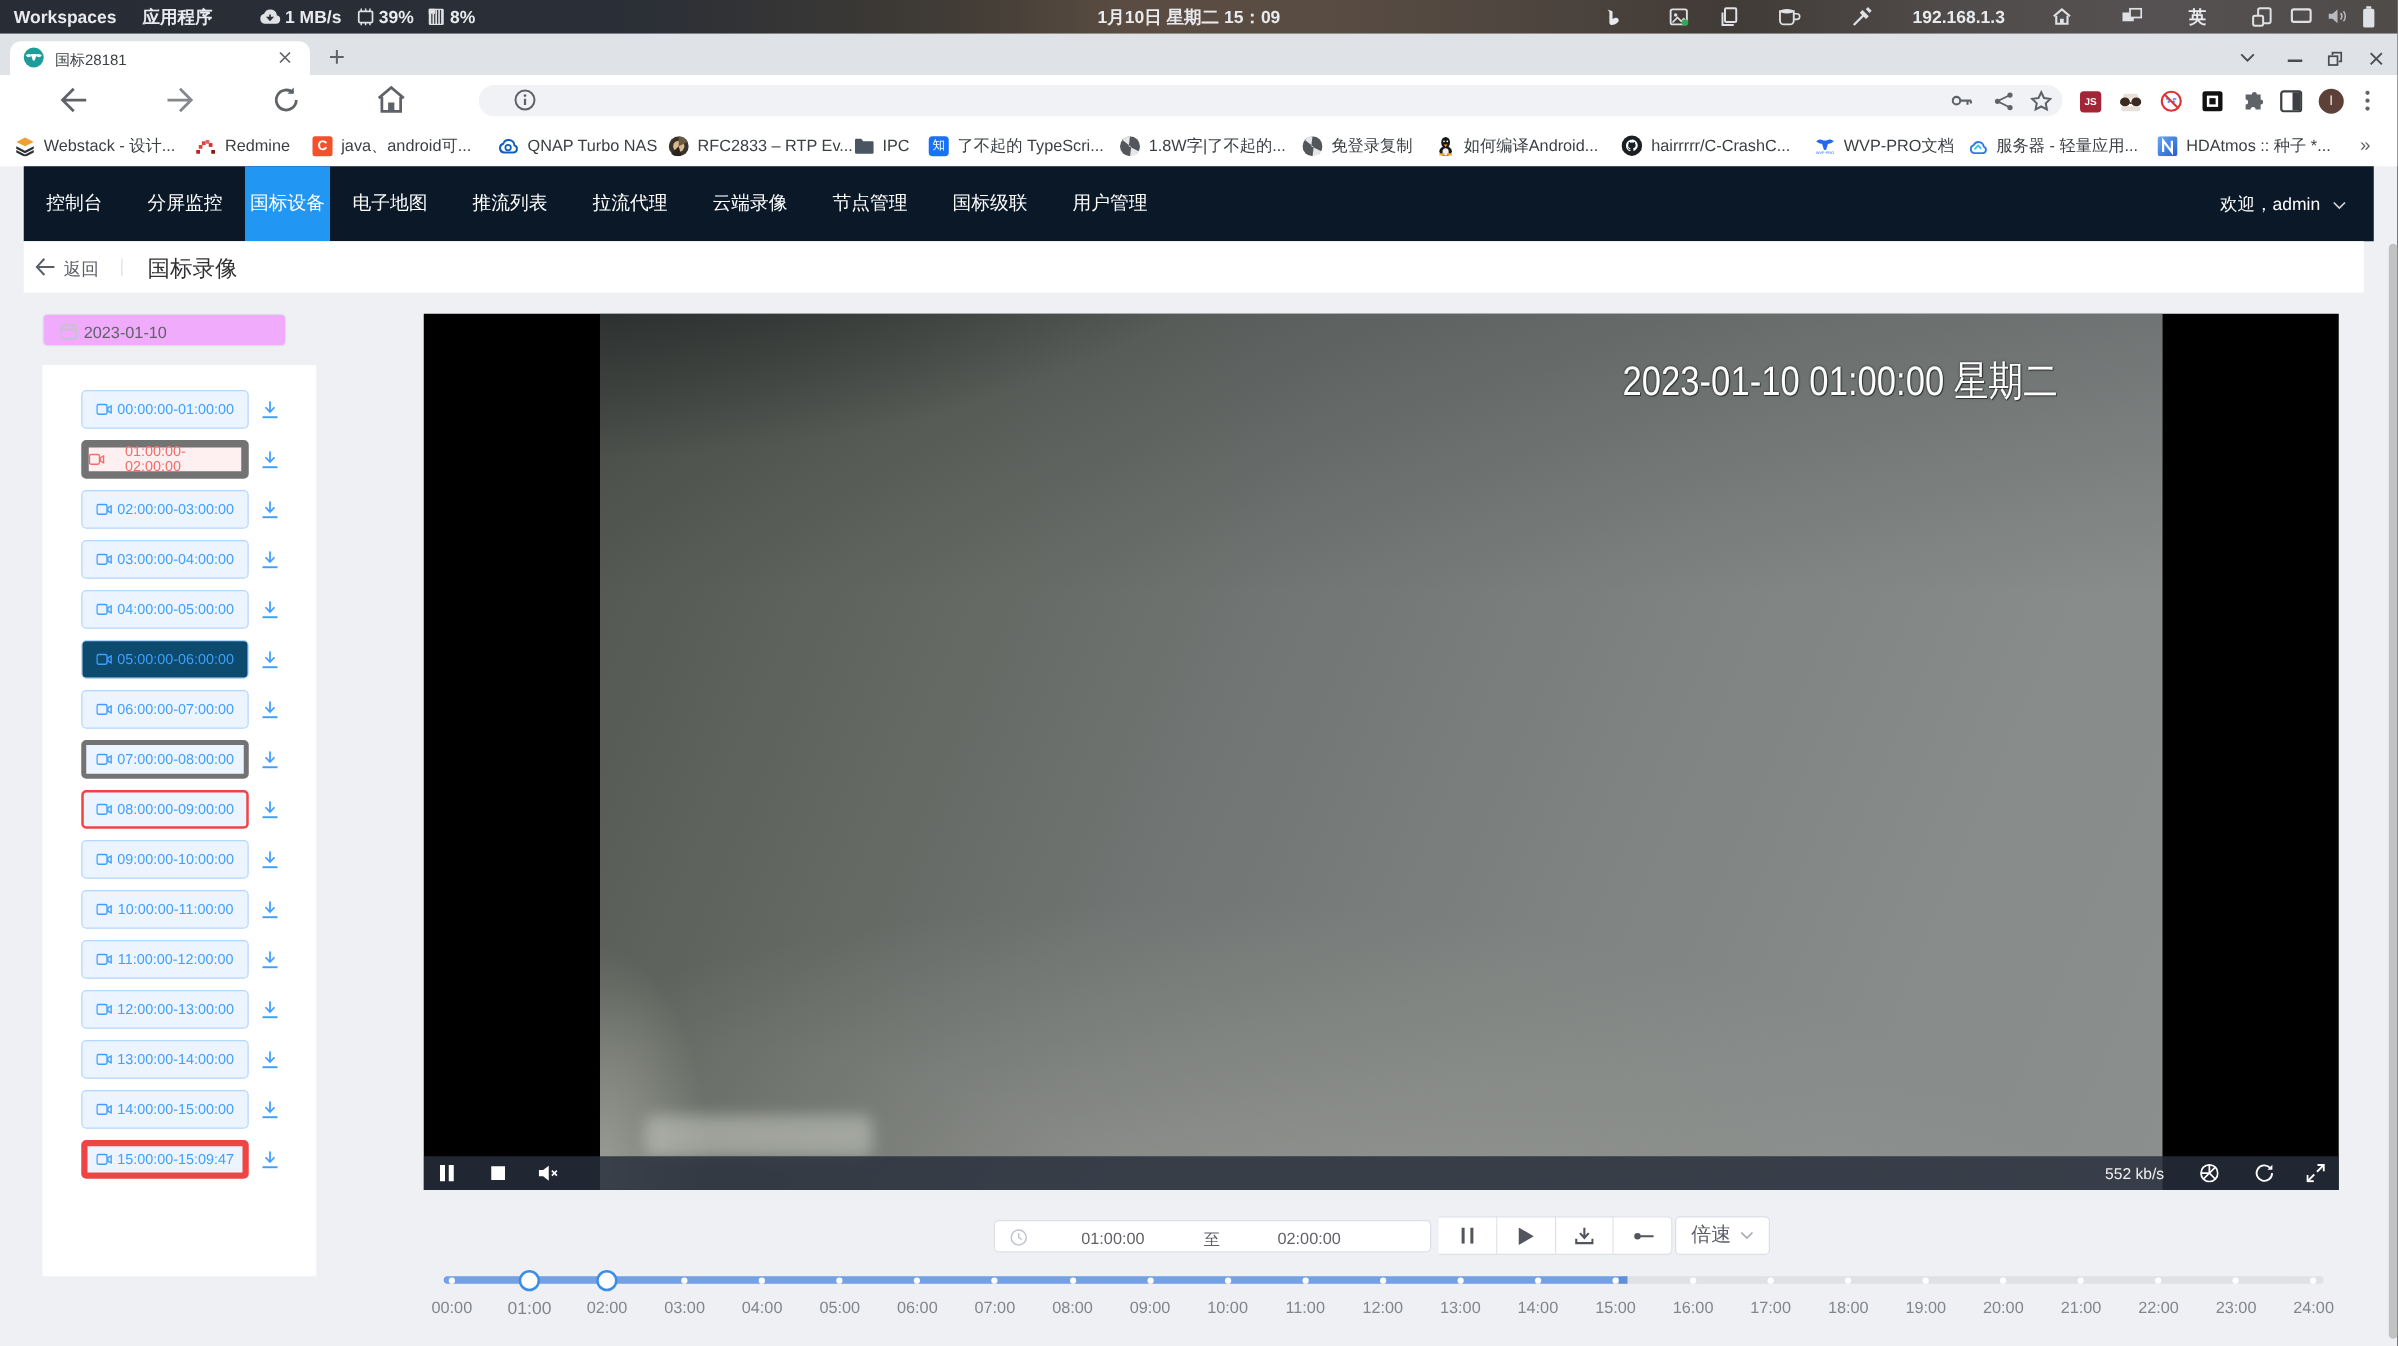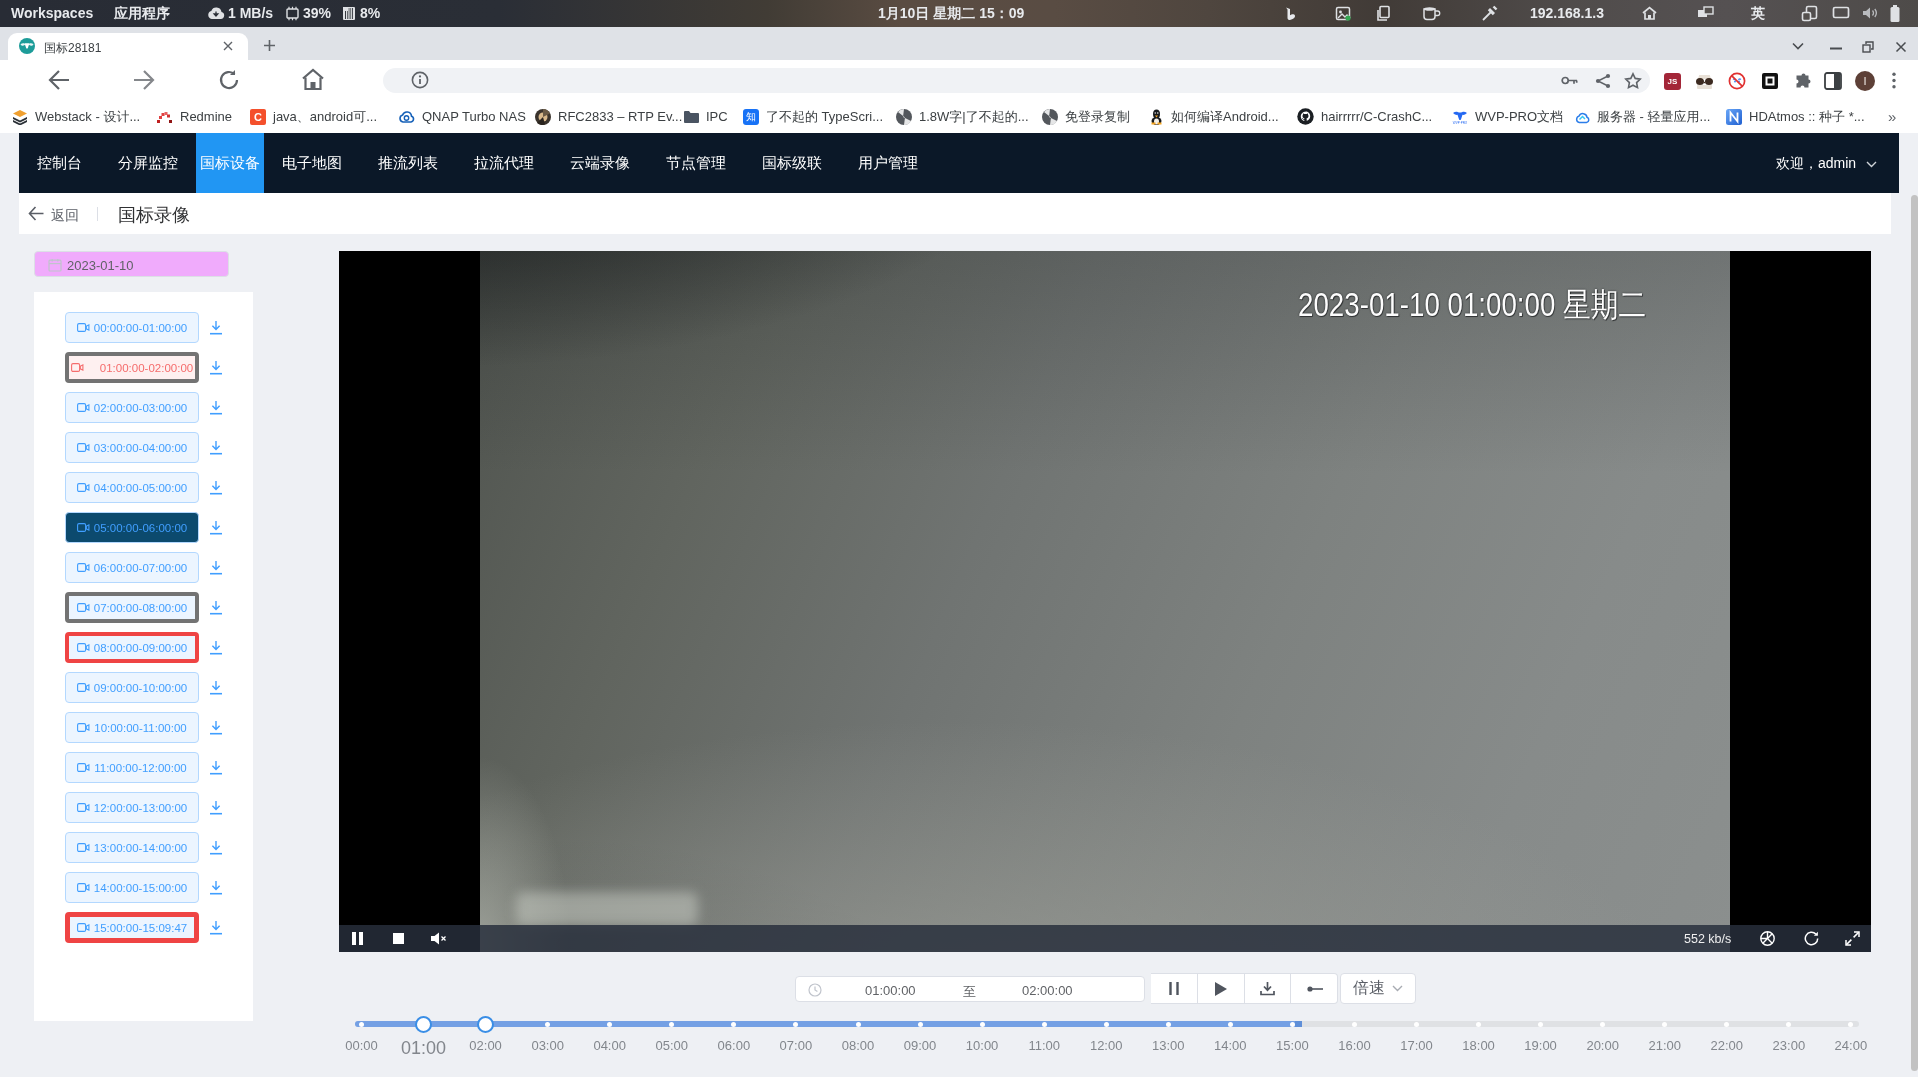--- a/index.html
+++ b/index.html
@@ -344,21 +344,21 @@
 <svg width="13" height="11" viewBox="0 0 13 11">
       <rect x="0.6" y="1.6" width="8" height="7.8" rx="1.4" fill="none" stroke="#409eff" stroke-width="1.1"></rect>
       <path d="M9.3 4.2l2.6-1.4v5.4L9.3 6.8z" fill="none" stroke="#409eff" stroke-width="1.1"></path>
     </svg>
     <span>00:00:00-01:00:00</span>
   </div>
 <svg class="a" style="left:209px;top:321px" width="14" height="14" viewBox="0 0 14 14">
     <path d="M7 0v8M3.4 4.8L7 8.6l3.6-3.8" fill="none" stroke="#409eff" stroke-width="1.4"></path>
     <path d="M1 12.7h12" stroke="#409eff" stroke-width="1.6"></path>
   </svg>
-<div class="a" style="left:65px;top:352px;width:134px;height:31px;background:#fef0f0;border:4px solid #737373;border-radius:4px;display:flex;align-items:center;justify-content:center;gap:16px;font-size:11.5px;color:#f56c6c">
+<div class="a" style="left:65px;top:352px;width:134px;height:31px;background:#fef0f0;border:6px solid #737373;border-radius:4px;display:flex;align-items:center;justify-content:center;gap:16px;font-size:11.5px;color:#f56c6c">
 <svg width="13" height="11" viewBox="0 0 13 11">
       <rect x="0.6" y="1.6" width="8" height="7.8" rx="1.4" fill="none" stroke="#f56c6c" stroke-width="1.1"></rect>
       <path d="M9.3 4.2l2.6-1.4v5.4L9.3 6.8z" fill="none" stroke="#f56c6c" stroke-width="1.1"></path>
     </svg>
     <span>01:00:00-02:00:00</span>
   </div>
 <svg class="a" style="left:209px;top:361px" width="14" height="14" viewBox="0 0 14 14">
     <path d="M7 0v8M3.4 4.8L7 8.6l3.6-3.8" fill="none" stroke="#409eff" stroke-width="1.4"></path>
     <path d="M1 12.7h12" stroke="#409eff" stroke-width="1.6"></path>
   </svg>
@@ -421,21 +421,21 @@
 <svg width="13" height="11" viewBox="0 0 13 11">
       <rect x="0.6" y="1.6" width="8" height="7.8" rx="1.4" fill="none" stroke="#409eff" stroke-width="1.1"></rect>
       <path d="M9.3 4.2l2.6-1.4v5.4L9.3 6.8z" fill="none" stroke="#409eff" stroke-width="1.1"></path>
     </svg>
     <span>07:00:00-08:00:00</span>
   </div>
 <svg class="a" style="left:209px;top:601px" width="14" height="14" viewBox="0 0 14 14">
     <path d="M7 0v8M3.4 4.8L7 8.6l3.6-3.8" fill="none" stroke="#409eff" stroke-width="1.4"></path>
     <path d="M1 12.7h12" stroke="#409eff" stroke-width="1.6"></path>
   </svg>
-<div class="a" style="left:65px;top:632px;width:134px;height:31px;background:#ecf5ff;border:4px solid #ef4444;border-radius:4px;display:flex;align-items:center;justify-content:center;gap:4px;font-size:11.5px;color:#409eff">
+<div class="a" style="left:65px;top:632px;width:134px;height:31px;background:#ecf5ff;border:2px solid #ef4444;border-radius:4px;display:flex;align-items:center;justify-content:center;gap:4px;font-size:11.5px;color:#409eff">
 <svg width="13" height="11" viewBox="0 0 13 11">
       <rect x="0.6" y="1.6" width="8" height="7.8" rx="1.4" fill="none" stroke="#409eff" stroke-width="1.1"></rect>
       <path d="M9.3 4.2l2.6-1.4v5.4L9.3 6.8z" fill="none" stroke="#409eff" stroke-width="1.1"></path>
     </svg>
     <span>08:00:00-09:00:00</span>
   </div>
 <svg class="a" style="left:209px;top:641px" width="14" height="14" viewBox="0 0 14 14">
     <path d="M7 0v8M3.4 4.8L7 8.6l3.6-3.8" fill="none" stroke="#409eff" stroke-width="1.4"></path>
     <path d="M1 12.7h12" stroke="#409eff" stroke-width="1.6"></path>
   </svg>
@@ -618,21 +618,21 @@
 <div class="a" style="left:1476.1px;top:1021.5px;width:5px;height:5px;border-radius:50%;background:#fff"></div>
 <div class="a" style="left:1538.1px;top:1021.5px;width:5px;height:5px;border-radius:50%;background:#fff"></div>
 <div class="a" style="left:1600.2px;top:1021.5px;width:5px;height:5px;border-radius:50%;background:#fff"></div>
 <div class="a" style="left:1662.3px;top:1021.5px;width:5px;height:5px;border-radius:50%;background:#fff"></div>
 <div class="a" style="left:1724.3px;top:1021.5px;width:5px;height:5px;border-radius:50%;background:#fff"></div>
 <div class="a" style="left:1786.4px;top:1021.5px;width:5px;height:5px;border-radius:50%;background:#fff"></div>
 <div class="a" style="left:1848.4px;top:1021.5px;width:5px;height:5px;border-radius:50%;background:#fff"></div>
 <div class="a" style="left:415.1px;top:1015.5px;width:17px;height:17px;border-radius:50%;background:#fff;border:2px solid #3a8ee6"></div>
 <div class="a" style="left:477.2px;top:1015.5px;width:17px;height:17px;border-radius:50%;background:#fff;border:2px solid #3a8ee6"></div>
 <div class="a" style="left:336.5px;top:1038px;width:50px;text-align:center;font-size:13px;color:#82868c">00:00</div>
-<div class="a" style="left:398.6px;top:1038px;width:50px;text-align:center;font-size:18px;color:#82868c">01:00</div>
+<div class="a" style="left:398.6px;top:1038px;width:50px;text-align:center;font-size:14px;color:#82868c">01:00</div>
 <div class="a" style="left:460.6px;top:1038px;width:50px;text-align:center;font-size:13px;color:#82868c">02:00</div>
 <div class="a" style="left:522.7px;top:1038px;width:50px;text-align:center;font-size:13px;color:#82868c">03:00</div>
 <div class="a" style="left:584.7px;top:1038px;width:50px;text-align:center;font-size:13px;color:#82868c">04:00</div>
 <div class="a" style="left:646.8px;top:1038px;width:50px;text-align:center;font-size:13px;color:#82868c">05:00</div>
 <div class="a" style="left:708.9px;top:1038px;width:50px;text-align:center;font-size:13px;color:#82868c">06:00</div>
 <div class="a" style="left:770.9px;top:1038px;width:50px;text-align:center;font-size:13px;color:#82868c">07:00</div>
 <div class="a" style="left:833.0px;top:1038px;width:50px;text-align:center;font-size:13px;color:#82868c">08:00</div>
 <div class="a" style="left:895.0px;top:1038px;width:50px;text-align:center;font-size:13px;color:#82868c">09:00</div>
 <div class="a" style="left:957.1px;top:1038px;width:50px;text-align:center;font-size:13px;color:#82868c">10:00</div>
 <div class="a" style="left:1019.2px;top:1038px;width:50px;text-align:center;font-size:13px;color:#82868c">11:00</div>

